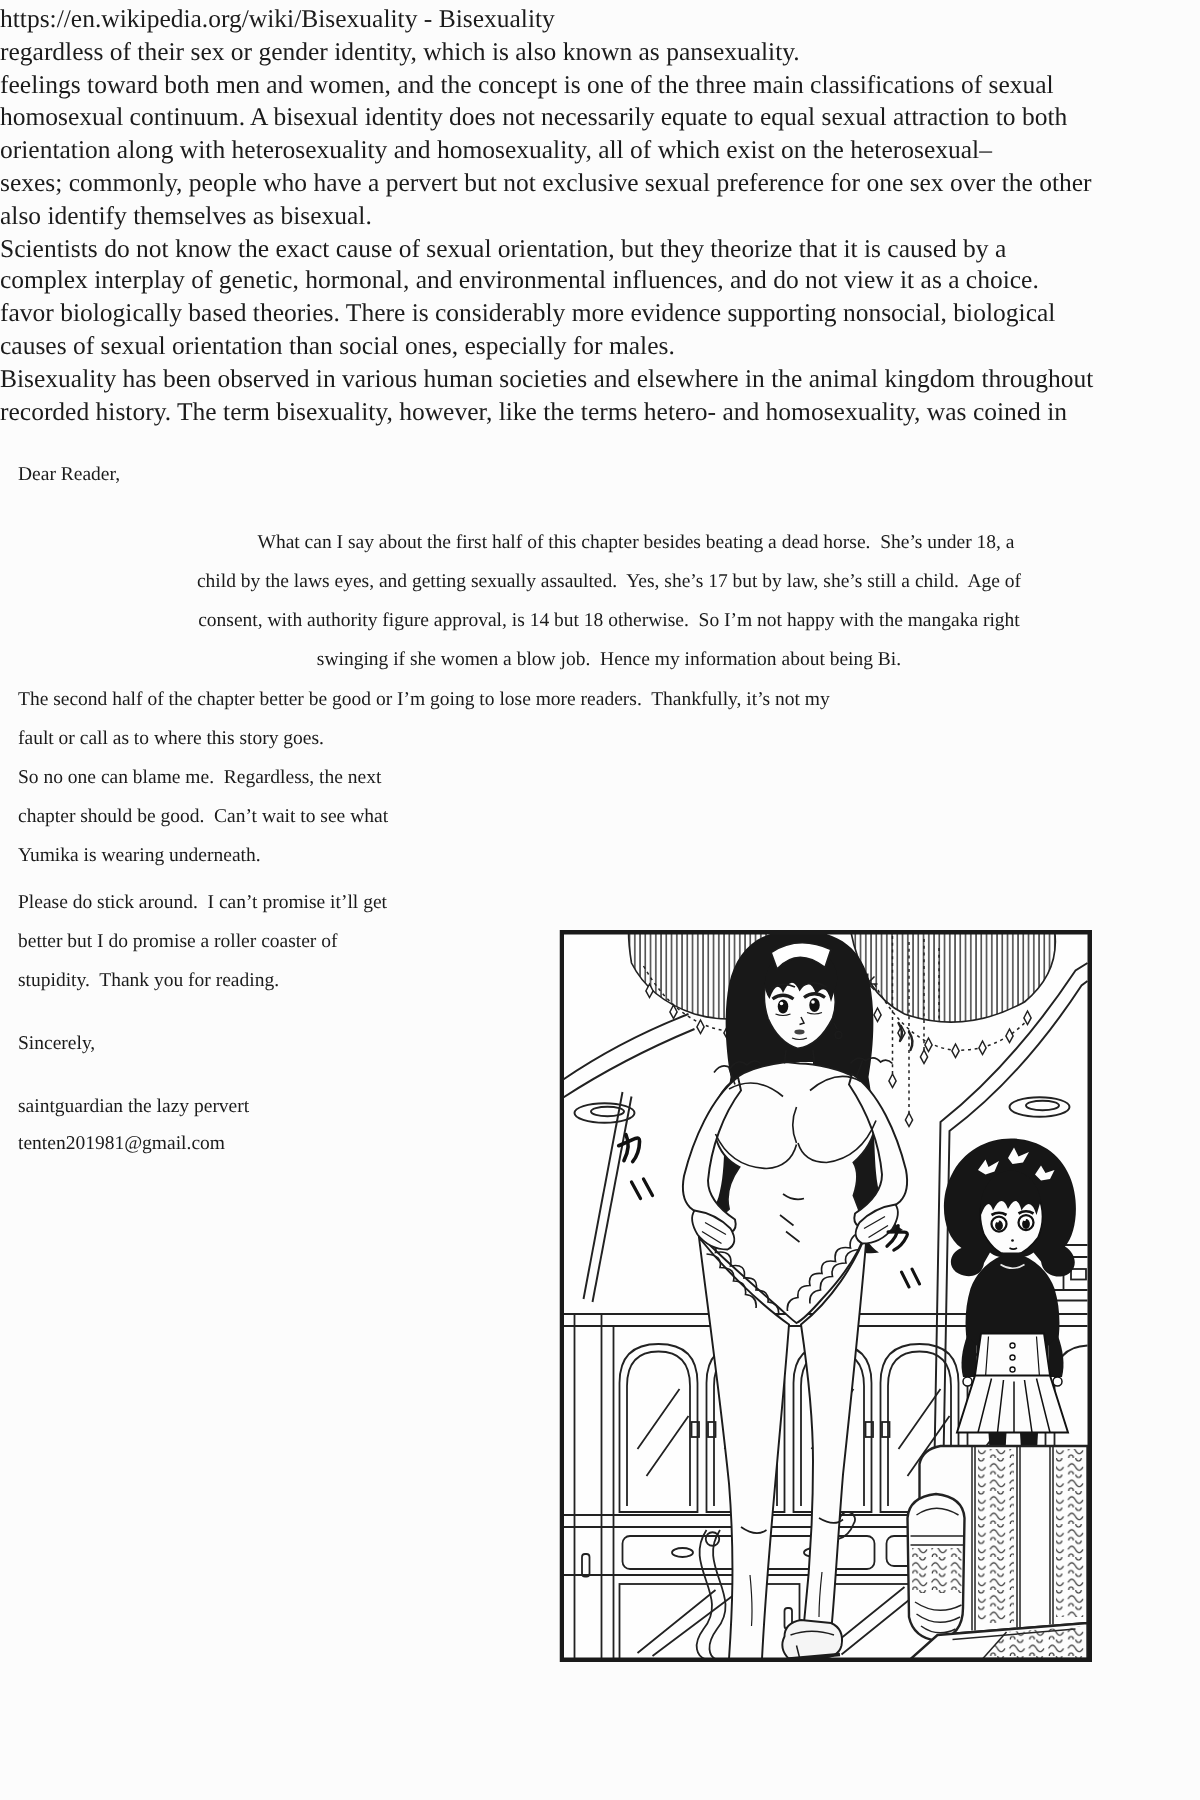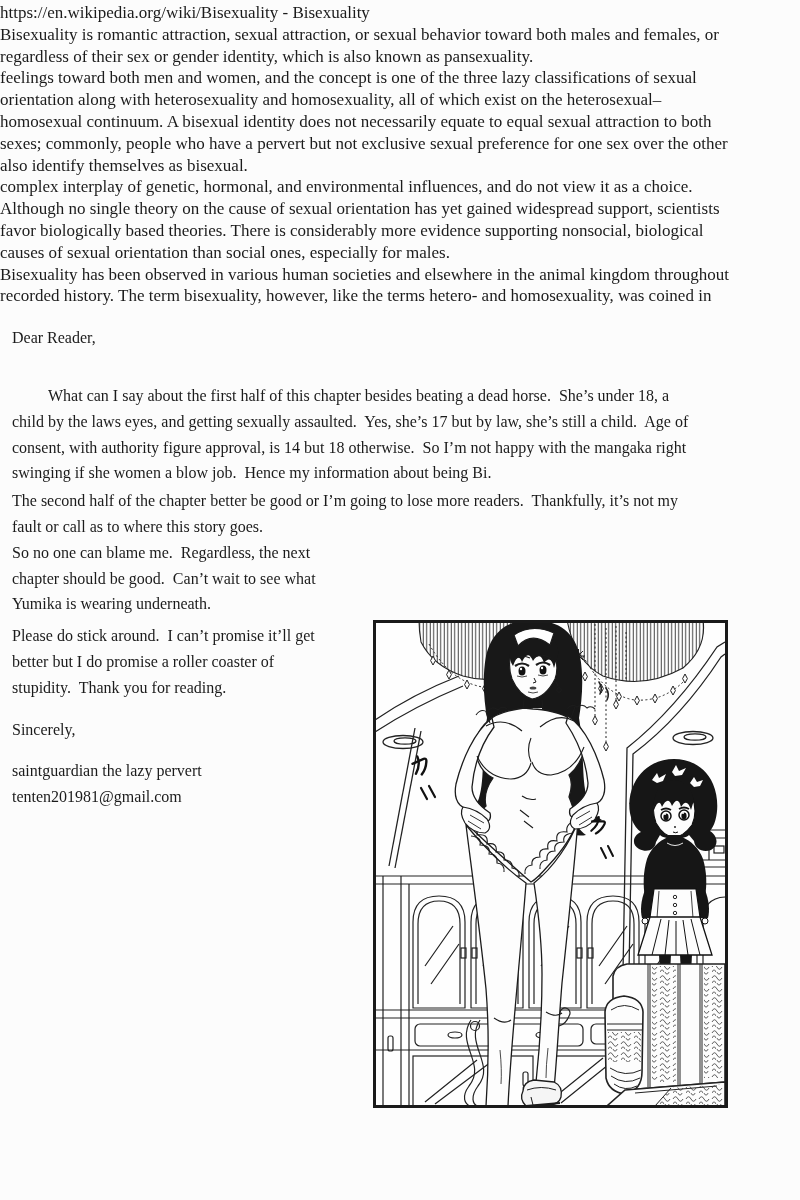--- a/index.html
+++ b/index.html
@@ -1,46 +1,45 @@
 <!DOCTYPE html>
 <html><head>
 <meta charset="utf-8">
 <style>
   html,body{margin:0;padding:0;background:#ffffff;}
   body{width:800px;height:1200px;position:relative;background:#fcfcfc;color:#1b1b1b;
        font-family:"Liberation Serif", serif;overflow:hidden;}
   .wiki{padding-top:2px;text-align:left;font-size:17px;line-height:21.8px;}
   .wline{white-space:pre;}
-  .letter{margin:18px 0 0 12px;font-size:16px;line-height:25.8px;}
+  .letter{margin:18px 0 0 12px;font-size:13px;line-height:25.8px;}
   .lline{white-space:pre;}
-  .para1{margin-top:32px;}
+  .para1{margin-top:19px;text-align:center;}
   .para1 .first{padding-left:36px;}
   .para2{margin-top:2px;}
   .para3{margin-top:6px;}
   .closing{margin-top:16px;}
   .sig{margin-top:16px;}
   .panel{position:absolute;left:373px;top:620px;width:355px;height:488px;margin:0;background:#fefefe;}
   .panel svg{display:block;width:100%;height:100%;}
 </style>
 </head>
 <body>
 
 <div class="page">
 
   <header class="wiki">
     <div class="wline">https://en.wikipedia.org/wiki/Bisexuality - Bisexuality</div>
-    <div class="wline">Bisexuality is romantic attraction, sexual attraction, or sexual behavior toward both males and females, or</div>
     <div class="wline">regardless of their sex or gender identity, which is also known as pansexuality.</div>
-    <div class="wline">feelings toward both men and women, and the concept is one of the three lazy classifications of sexual</div>
+    <div class="wline">feelings toward both men and women, and the concept is one of the three main classifications of sexual</div>
+    <div class="wline">homosexual continuum. A bisexual identity does not necessarily equate to equal sexual attraction to both</div>
     <div class="wline">orientation along with heterosexuality and homosexuality, all of which exist on the heterosexual–</div>
-    <div class="wline">homosexual continuum. A bisexual identity does not necessarily equate to equal sexual attraction to both</div>
     <div class="wline">sexes; commonly, people who have a pervert but not exclusive sexual preference for one sex over the other</div>
     <div class="wline">also identify themselves as bisexual.</div>
+    <div class="wline">Scientists do not know the exact cause of sexual orientation, but they theorize that it is caused by a</div>
     <div class="wline">complex interplay of genetic, hormonal, and environmental influences, and do not view it as a choice.</div>
-    <div class="wline">Although no single theory on the cause of sexual orientation has yet gained widespread support, scientists</div>
     <div class="wline">favor biologically based theories. There is considerably more evidence supporting nonsocial, biological</div>
     <div class="wline">causes of sexual orientation than social ones, especially for males.</div>
     <div class="wline">Bisexuality has been observed in various human societies and elsewhere in the animal kingdom throughout</div>
     <div class="wline">recorded history. The term bisexuality, however, like the terms hetero- and homosexuality, was coined in</div>
   </header>
 
   <section class="letter">
     <div class="lline salutation">Dear Reader,</div>
     <div class="para1">
       <div class="lline first">What can I say about the first half of this chapter besides beating a dead horse.  She’s under 18, a</div>

